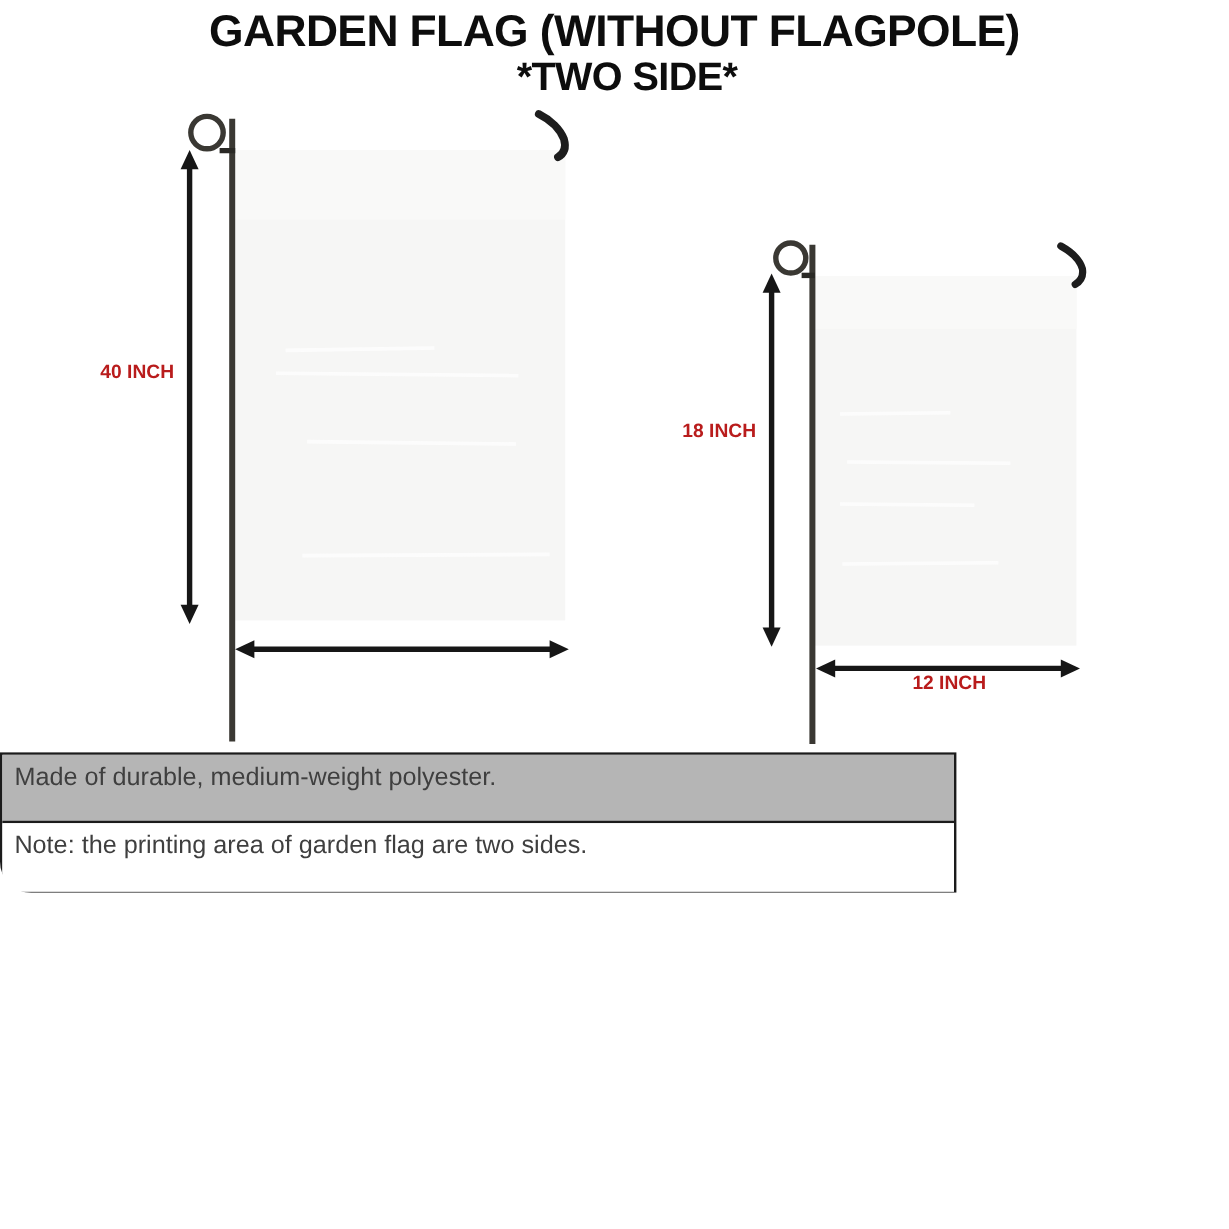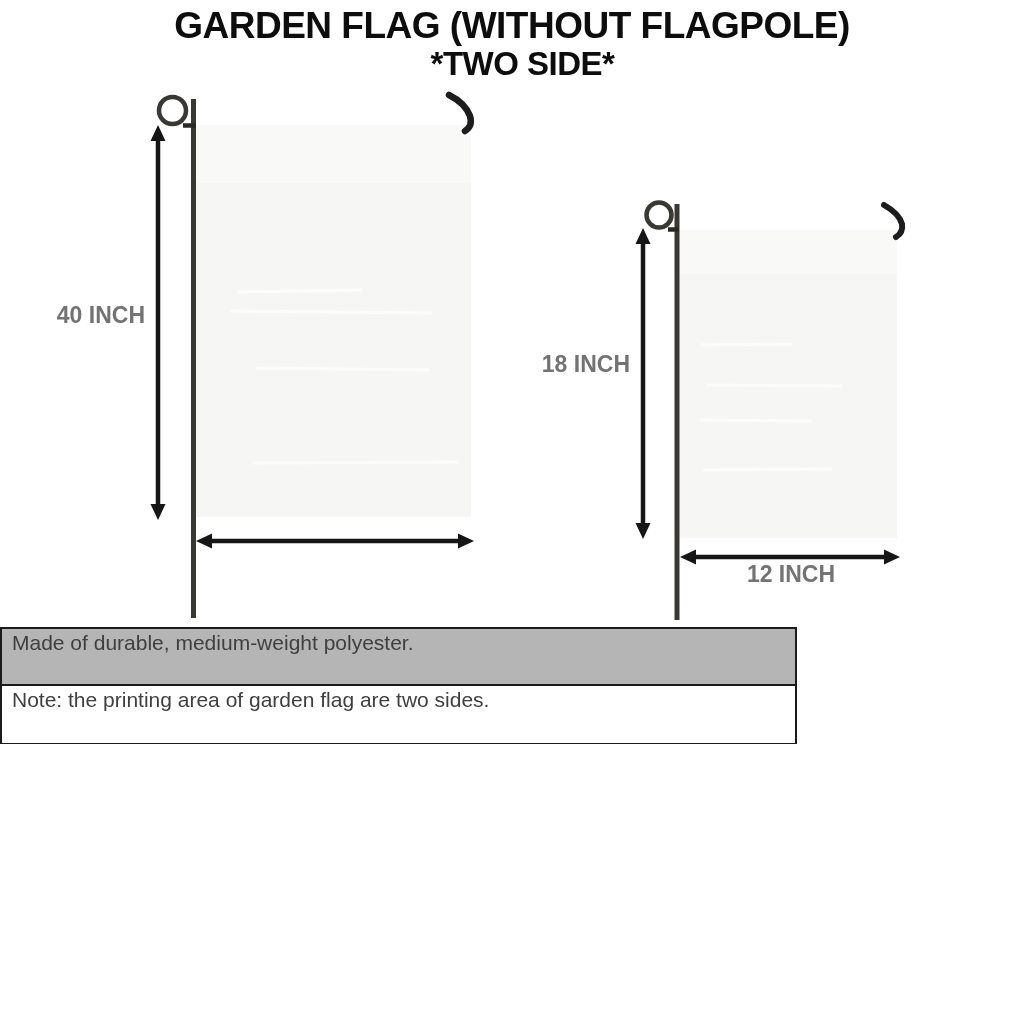--- a/index.html
+++ b/index.html
@@ -1,42 +1,43 @@
 <!DOCTYPE html>
 <html><head>
 <meta charset="utf-8">
 <style>
   html,body{margin:0;padding:0;background:#ffffff;}
   .stage{
     position:relative;width:1024px;height:744px;background:#ffffff;overflow:hidden;
     font-family:"Liberation Sans","DejaVu Sans",sans-serif;
+    border-radius:26px;
   }
   .title{
     position:absolute;top:6px;left:0;width:1024px;text-align:center;
     color:#0d0d0d;line-height:1.08;
   }
   .title .t1{font-size:37px;font-weight:800;letter-spacing:-0.5px;}
   .title .t2{font-size:33px;font-weight:800;letter-spacing:-0.5px;padding-left:21px;}
   svg.diagram{position:absolute;left:0;top:0;}
   .dim{
-    position:absolute;font-size:23px;font-weight:700;color:#737373;white-space:nowrap;
+    position:absolute;font-size:16px;font-weight:700;color:#b91c1c;white-space:nowrap;
   }
   .dim.right{text-align:right;}
   .dim.center{text-align:center;}
   .dim-40{left:30px;width:115px;top:302px;}
   .dim-18{left:515px;width:115px;top:351px;}
   .dim-28{left:238px;width:190px;top:545px;}
   .dim-12{left:696px;width:190px;top:561px;}
   .feature-table{
     position:absolute;left:0;top:627px;width:797px;
     border:2px solid #1b1b1b;box-sizing:border-box;background:#ffffff;
   }
   .feature-row{
     height:57px;box-sizing:border-box;border-bottom:2px solid #1b1b1b;
-    padding:2px 10px 0 10px;font-size:21px;color:#3f3f3f;background:#ffffff;
+    padding:7px 10px 0 10px;font-size:21px;color:#3f3f3f;background:#ffffff;
   }
   .feature-row:last-child{border-bottom:none;}
   .feature-row:nth-child(odd){background:#b5b5b5;}
 </style>
 </head>
 <body>
 
 <div class="stage">
 
   <div class="title">

